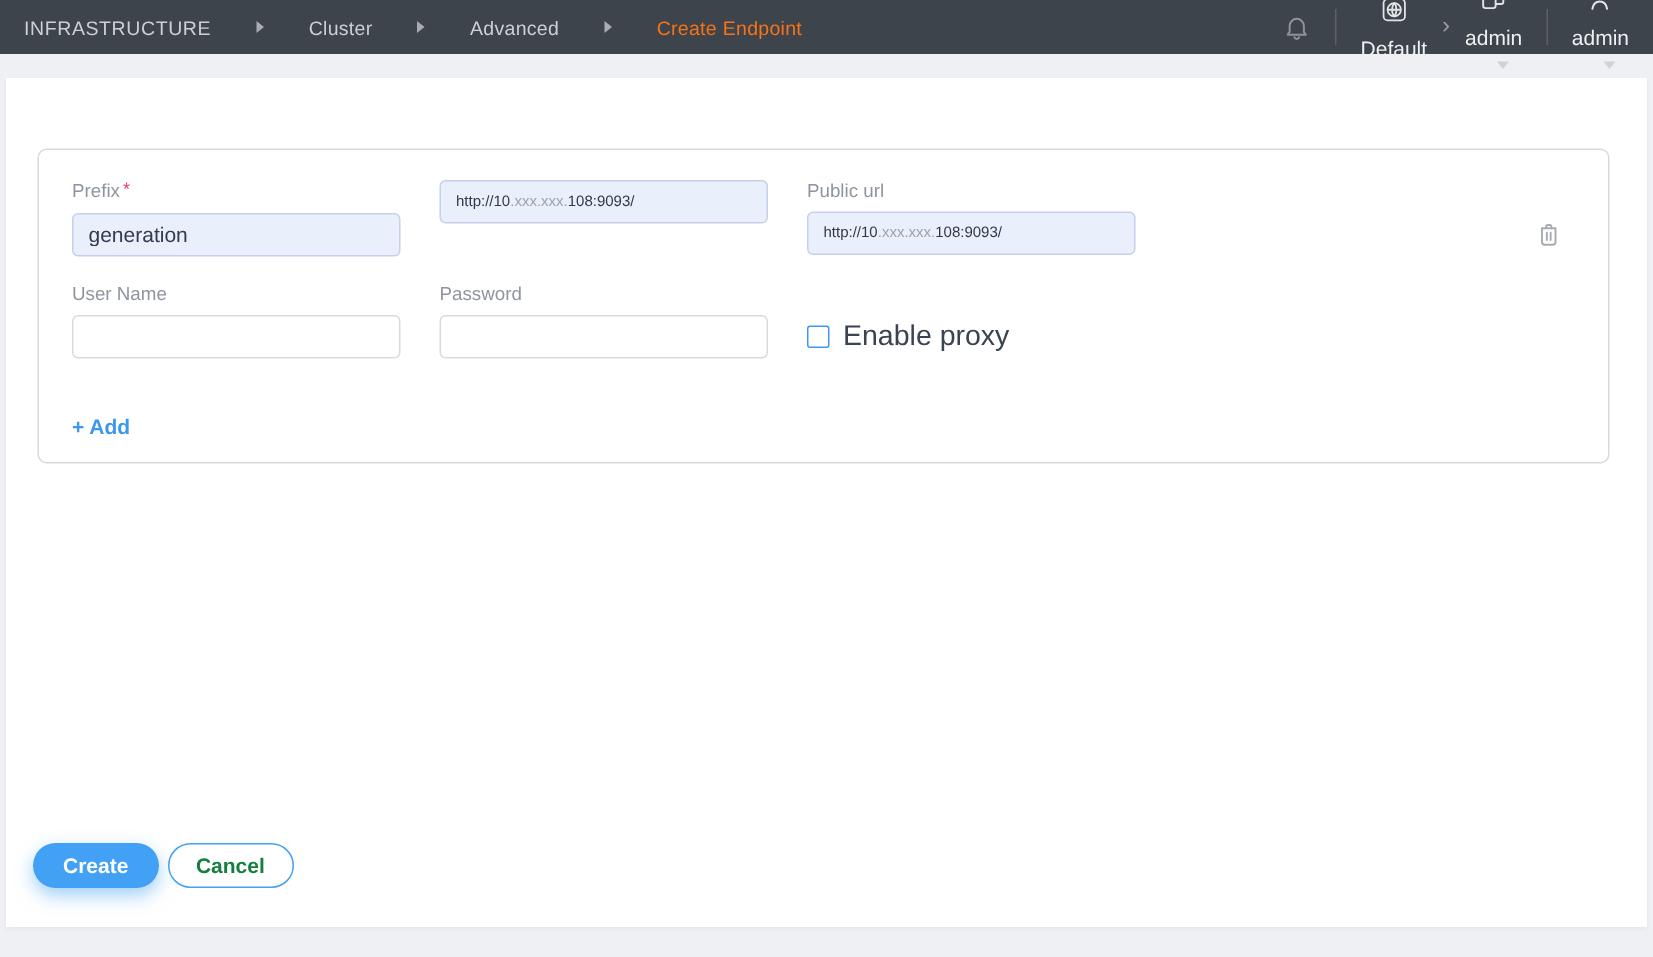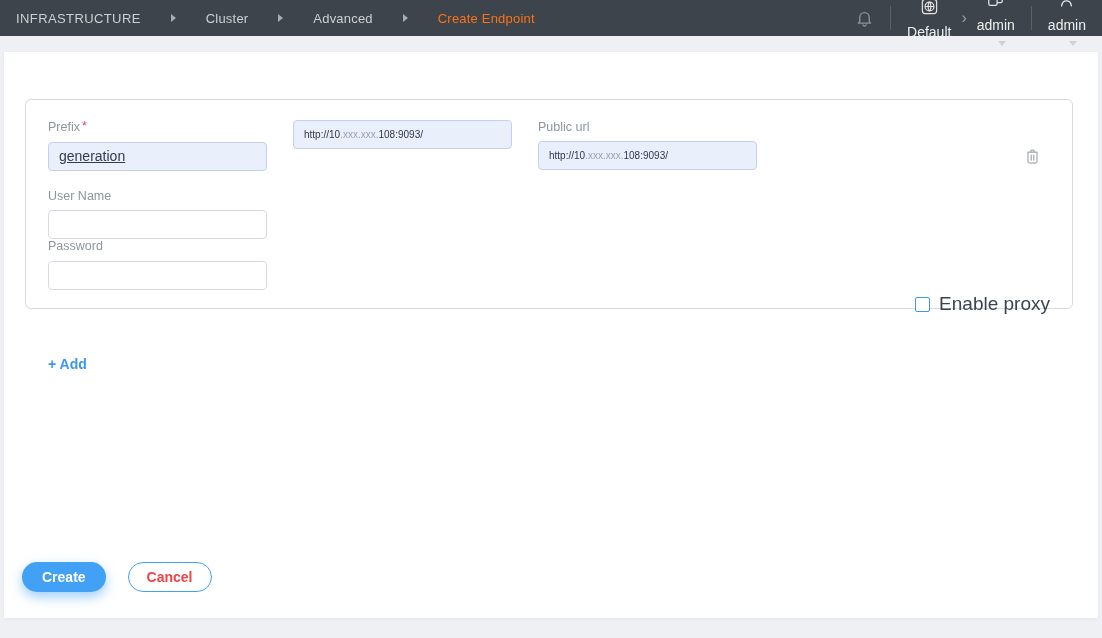--- a/index.html
+++ b/index.html
@@ -46,33 +46,32 @@
     border-radius:0;
     box-shadow:0 1px 3px rgba(31,45,61,.05);
   }
   .card {
     position:absolute; left:21px; right:25px; top:47px;
     height:210px;
     border:1px solid #d6dade; border-radius:6px;
     padding:20px 22px;
   }
   .form-row { display:flex; column-gap:26px; }
-  .form-row + .form-row { margin-top:18px;flex-direction:column; }
+  .form-row + .form-row { margin-top:18px; }
   .field { width:219px; }
   .field-label {
     display:block; font-size:12.5px; color:#8e959e; margin-bottom:7px; line-height:1.15;
   }
   .req-star { color:#e83e6c; margin-left:2px; font-size:12px; position:relative; top:-1px; }
   .text-input {
     width:100%; height:29px;
     border:1px solid #d7dbe1; border-radius:4px;
     background:#ffffff; padding:0 10px;
     font-size:14px; color:#323c4b; font-family:inherit;
     outline:none;
-    text-decoration:underline;
   }
   .text-input.filled { background:#e9effb; border-color:#c3d1eb; }
   .url-input {
     width:100%; height:29px;
     border:1px solid #c3d1eb; border-radius:4px;
     background:#e9effb; padding:0 10px;
     font-size:10px; color:#2f3a48;
     display:flex; align-items:center; white-space:nowrap; overflow:hidden;
     cursor:text;
   }
@@ -92,36 +91,36 @@
   }
   .checkbox-label { font-size:19px; color:#3a4450;text-align:center; }
   .add-link {
     display:inline-block; margin-top:37px;
     font-size:14px; font-weight:700; color:#3b97f0; cursor:pointer;
   }
 
   
   .footer-actions {
     position:absolute; left:18px; bottom:26px;
-    display:flex; align-items:center; gap:22px;
+    display:flex; align-items:center; gap:6px;
   }
   .btn {
     height:30px; border-radius:15px;
     font-size:14px; font-weight:700; font-family:inherit;
     display:flex; align-items:center; justify-content:center;
     cursor:pointer; line-height:1;
   }
   .btn-primary {
     padding:0 20px;
     background:#42a1f4; color:#ffffff; border:none;
     box-shadow:0 5px 12px rgba(66,161,244,.5);
   }
   .btn-secondary {
     padding:0 18px;
-    background:#ffffff; color:#ef4444;
+    background:#ffffff; color:#15803d;
     border:1.5px solid #42a1f4;
   }
 </style>
 </head>
 <body>
 
 <header class="topbar">
   <nav class="breadcrumb">
     <span class="crumb first">INFRASTRUCTURE</span>
     <span class="crumb-sep"></span>

